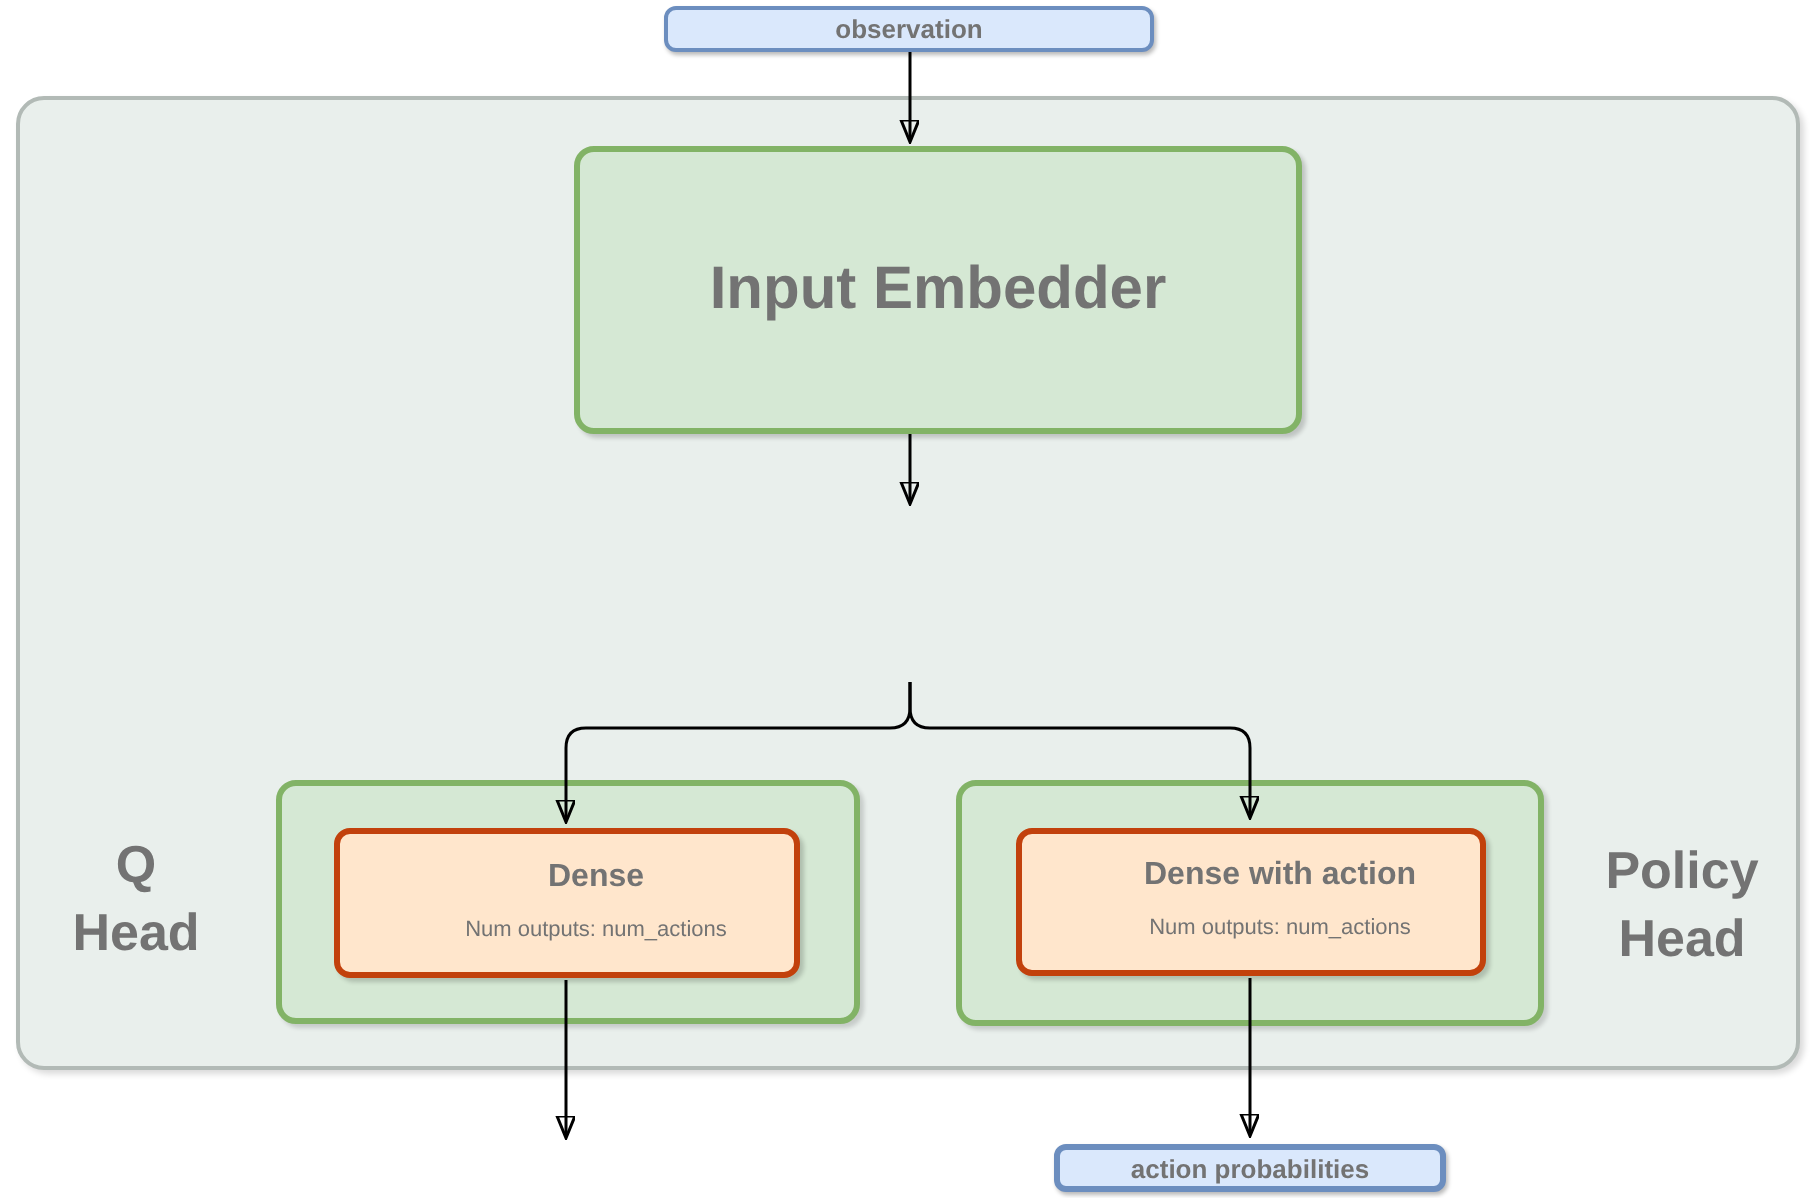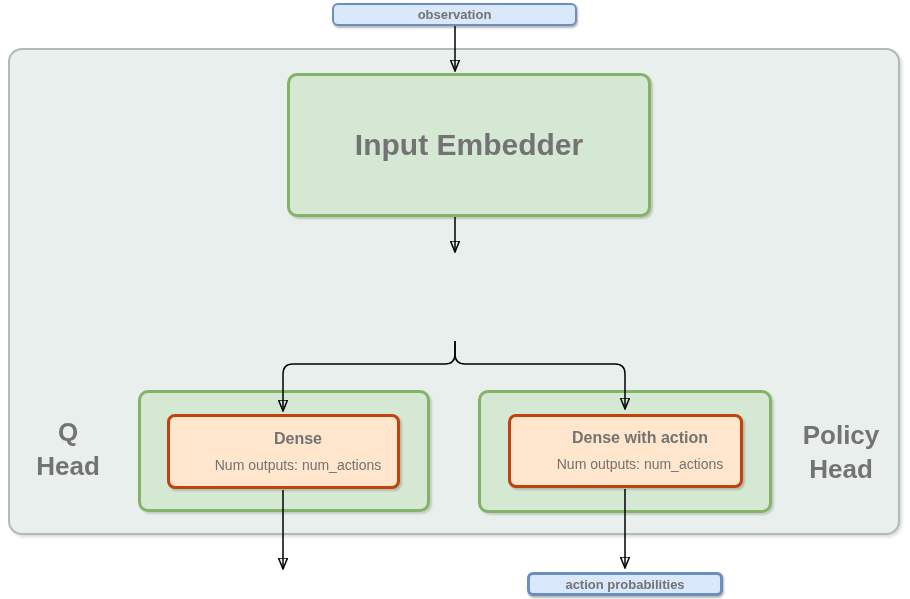--- a/index.html
+++ b/index.html
@@ -74,21 +74,21 @@
     background: #ffe6cc;
     border: 3px solid #c2410c;
     border-radius: 8px;
     flex-direction: column;
     box-shadow: 2px 2px 2px rgba(0,0,0,0.18);
     padding-left: 29px;
   }
   .node-q-dense      { left: 167px; top: 414px; width: 233px; height: 75px; }
   .node-policy-dense { left: 508px; top: 414px; width: 235px; height: 74px; }
   .dense-title { font-weight: bold; font-size: 16px; line-height: 20px; }
-  .dense-sub   { font-size: 14px; line-height: 20px; margin-top: 6px; }
+  .dense-sub   { font-size: 11px; line-height: 20px; margin-top: 6px; }
 
   
   .head-label {
     font-weight: bold;
     font-size: 26px;
     line-height: 34px;
     text-align: center;
     white-space: pre-line;
   }
   .label-q-head      { left: 8px;   top: 415px; width: 120px; }

